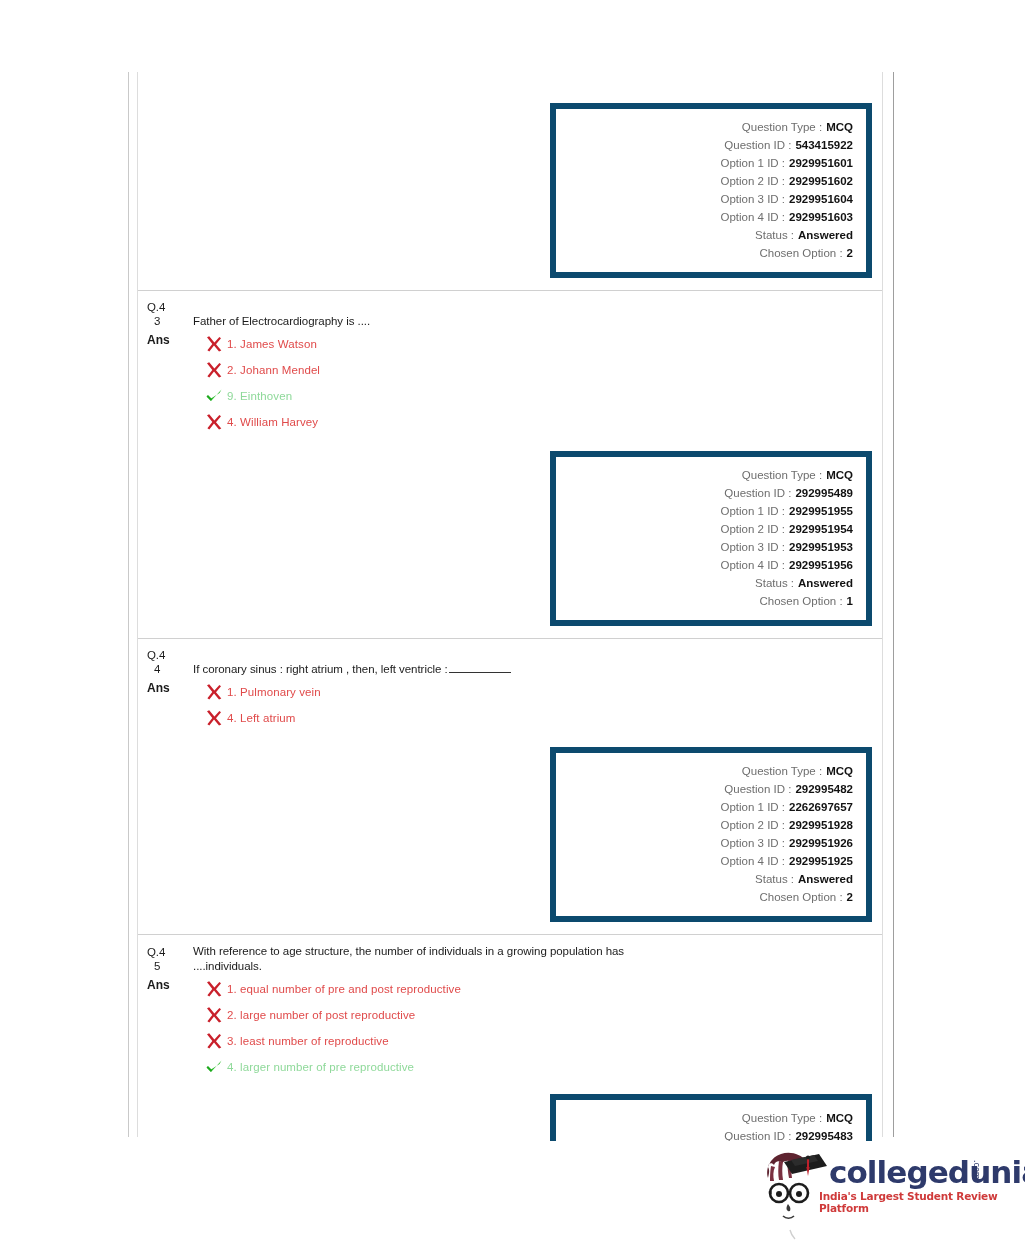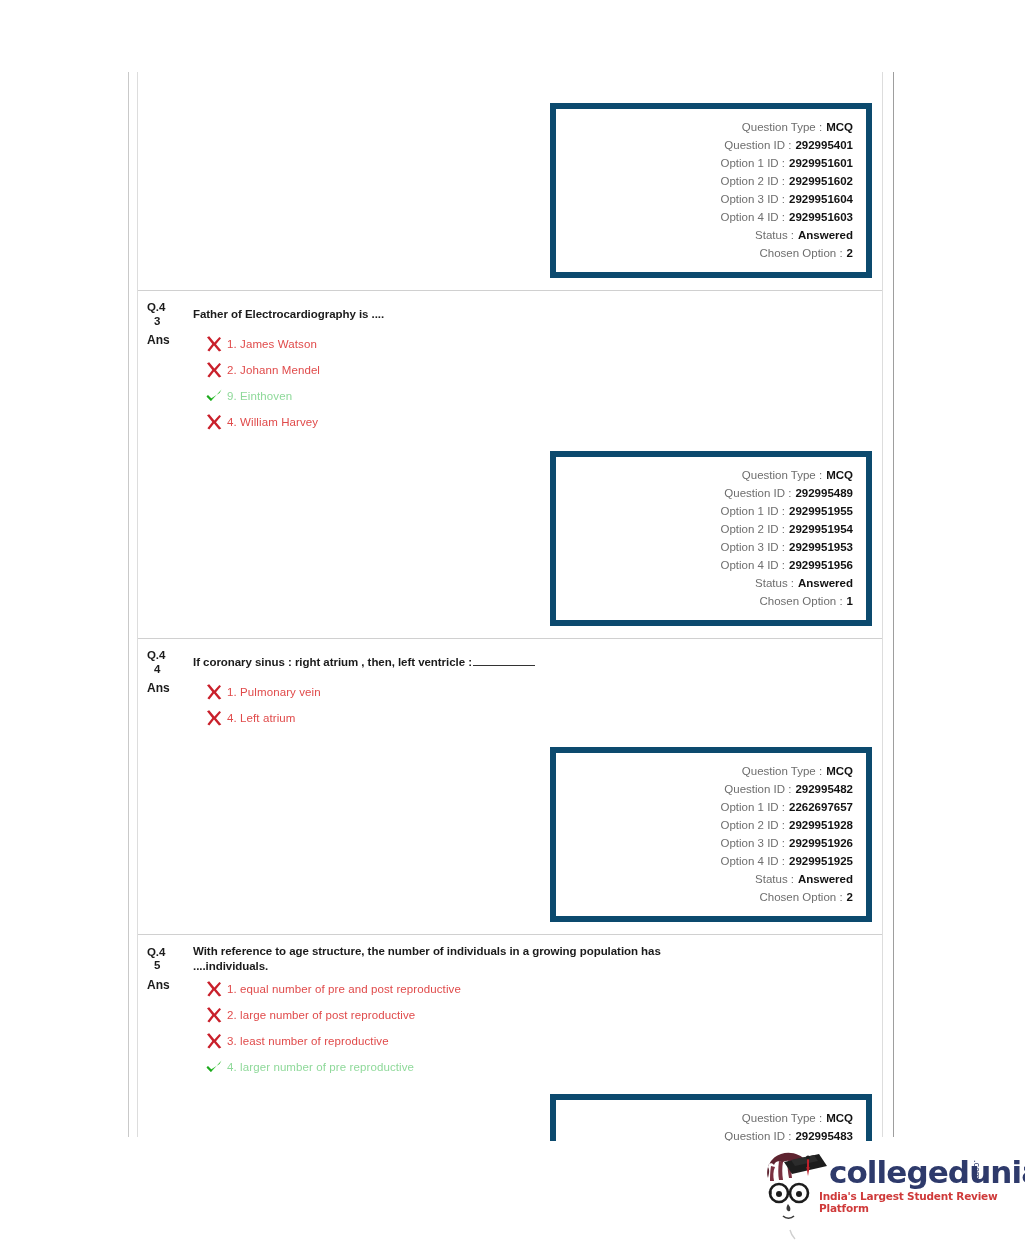--- a/index.html
+++ b/index.html
@@ -50,23 +50,22 @@
   .qblock {
     position: relative;
     padding: 0 0 0 0;
     border-bottom: 1px solid #d0d0d0;
   }
   .qblock.first { border-top: none; }
   .qblock.last  { border-bottom: none; }
 
   .qrow {
     display: flex;
-    align-items: center;
+    align-items: flex-end;
     padding: 9px 8px 0 9px;
-    font-weight: bold;
   }
   .qnum {
     flex: 0 0 26px;
     font-size: 11.5px;
     color: #1b1b1b;
     line-height: 13.5px;
     font-family: "Liberation Sans", sans-serif;
     text-align: left;
     padding-top: 1px;
     letter-spacing: -0.1px;
@@ -228,21 +227,21 @@
       </div>
 
       <div class="detail-wrap" style="padding-top:26px;">
         <div class="detail-card">
           <div class="drow">
             <span class="dlabel">Question Type :</span>
             <span class="dvalue">MCQ</span>
           </div>
           <div class="drow">
             <span class="dlabel">Question ID :</span>
-            <span class="dvalue">292995401</span>
+            <span class="dvalue">543415922</span>
           </div>
           <div class="drow">
             <span class="dlabel">Option 1 ID :</span>
             <span class="dvalue">2929951601</span>
           </div>
           <div class="drow">
             <span class="dlabel">Option 2 ID :</span>
             <span class="dvalue">2929951602</span>
           </div>
           <div class="drow">

